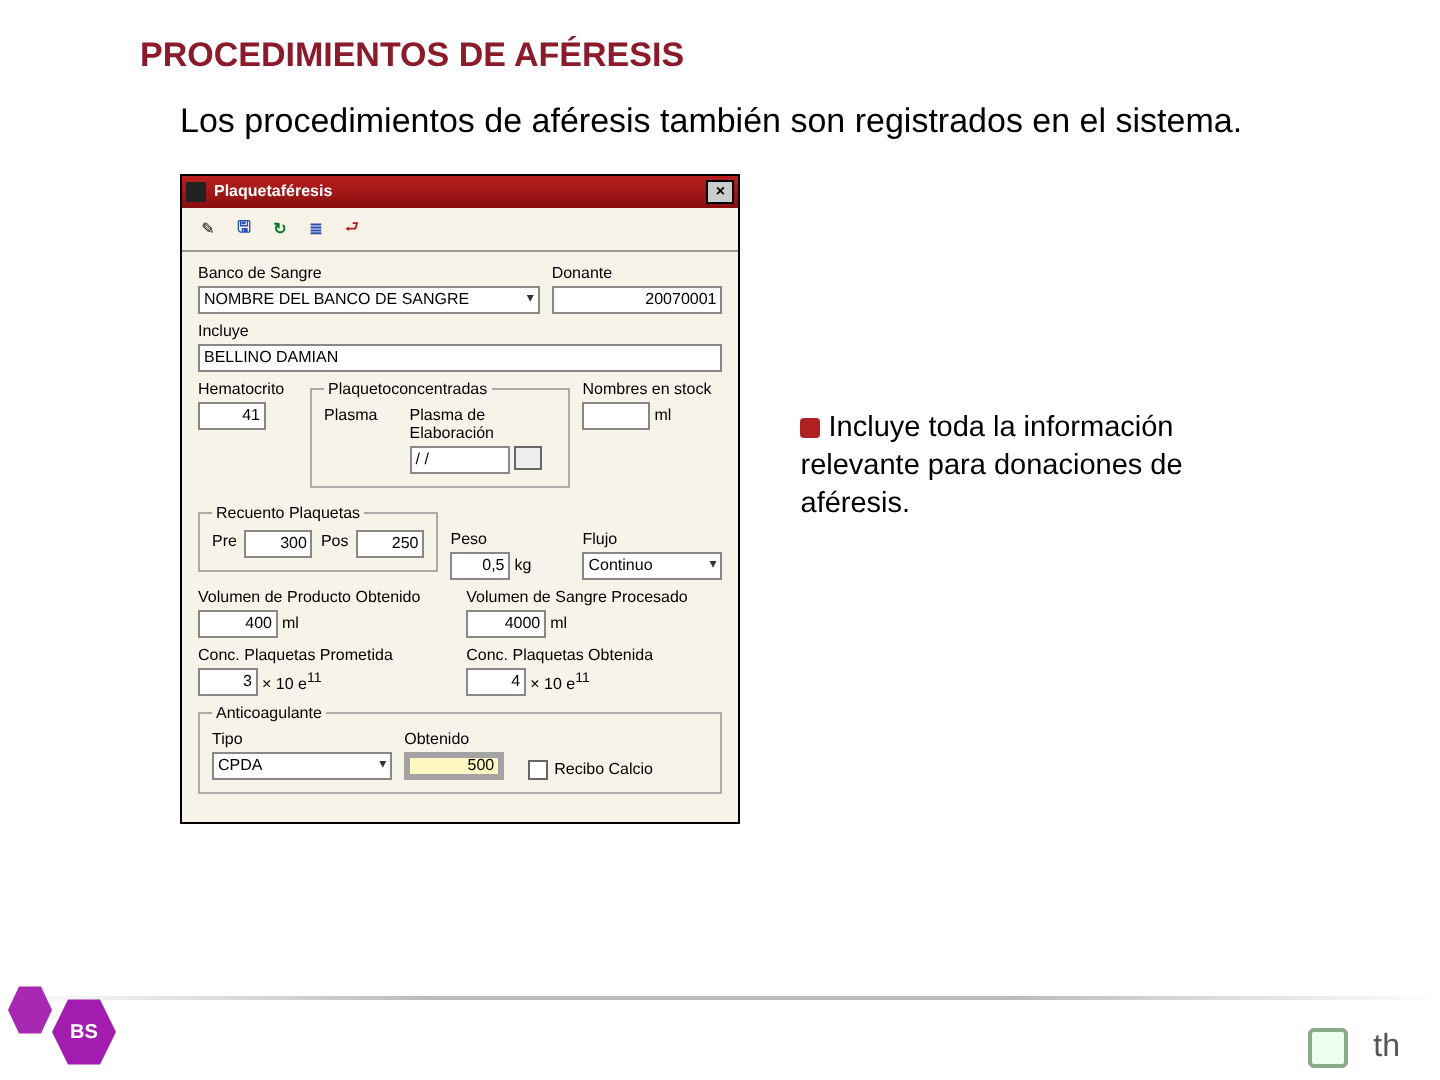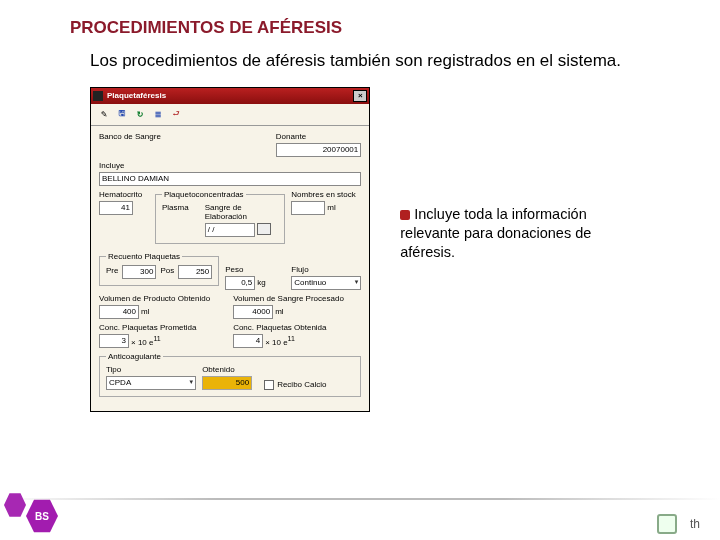--- a/index.html
+++ b/index.html
@@ -32,23 +32,23 @@
   .chk .box { width: 10px; height: 10px; border: 1px solid #666; background: #fff; }
   .small-cal { width: 14px; height: 12px; border: 1px solid #666; background: #eee; display: inline-block; margin-left: 2px; }
   .sup { font-size: 7px; vertical-align: super; }
   .note { font-size: 14.5px; color: #000; line-height: 1.3; margin-top: 118px; }
   .note .dot { display:inline-block; width:10px; height:10px; background:#b02020; border-radius:2px; margin-right:4px; vertical-align: -1px; }
   .footer { position: absolute; bottom: 0; left: 0; right: 0; height: 48px; display: flex; align-items: flex-end; justify-content: space-between; padding: 0 20px 6px 10px; }
   .footer-left { display: flex; align-items: flex-end; }
   .hex { width: 32px; height: 36px; background: #a21caf; clip-path: polygon(25% 5%,75% 5%,100% 50%,75% 95%,25% 95%,0 50%); display:flex; align-items:center; justify-content:center; color:#fff; font-weight:bold; font-size:10px; }
   .hex.small { width: 22px; height: 26px; margin-left: -6px; margin-bottom: 16px; opacity: .95; }
   .hline { position: absolute; left: 0; right: 0; bottom: 40px; height: 2px; background: linear-gradient(to right, rgba(0,0,0,0), #bbb 30%, #bbb 70%, rgba(0,0,0,0)); }
-  .th-logo { display: flex; align-items: center; gap: 13px; font-size: 12px; color: #555; }
+  .th-logo { display: flex; align-items: center; gap: 13px; font-size: 16px; color: #555; }
   .th-box { width: 20px; height: 20px; border: 2px solid #8a8; border-radius: 3px; background: #efe; }
-  .sel { border: 1px solid #a3a3a3; background: #eab308; }
+  .sel { border: 3px solid #a3a3a3; background: #fef9c3; }
 </style>
 </head>
 <body>
 
 <div class="slide">
   <div class="title">PROCEDIMIENTOS DE AFÉRESIS</div>
   <div class="subtitle">Los procedimientos de aféresis también son registrados en el sistema.</div>
 
   <div class="content-row">
     <div class="app-window">
@@ -61,20 +61,21 @@
         <span>✎</span>
         <span class="tool-blue">🖫</span>
         <span class="tool-green">↻</span>
         <span class="tool-blue">≣</span>
         <span class="tool-red">⮐</span>
       </div>
       <div class="form-body">
         <div class="row">
           <div class="col" style="flex:2">
             <span class="lbl">Banco de Sangre</span>
+            <div class="fld combo">NOMBRE DEL BANCO DE SANGRE</div>
           </div>
           <div class="col" style="flex:1">
             <span class="lbl">Donante</span>
             <div class="fld right-align">20070001</div>
           </div>
         </div>
         <div class="row">
           <div class="col" style="flex:1">
             <span class="lbl">Incluye</span>
             <div class="fld">BELLINO DAMIAN</div>
@@ -86,21 +87,21 @@
             <span class="lbl">Hematocrito</span>
             <div class="fld right-align" style="width:34px">41</div>
           </div>
           <fieldset style="flex:1">
             <legend>Plaquetoconcentradas</legend>
             <div class="row" style="margin:0">
               <div class="col" style="flex:1">
                 <span class="lbl">Plasma</span>
               </div>
               <div class="col" style="flex:2">
-                <span class="lbl">Sangre de Elaboración</span>
+                <span class="lbl">Plasma de Elaboración</span>
                 <div style="display:flex">
                     <div class="fld" style="width:50px">/ /</div>
                     <span class="small-cal"></span>
                   </div>
               </div>
             </div>
           </fieldset>
           <div class="col" style="width:70px">
             <span class="lbl">Nombres en stock</span>
             <div style="display:flex;align-items:center;gap:2px">

